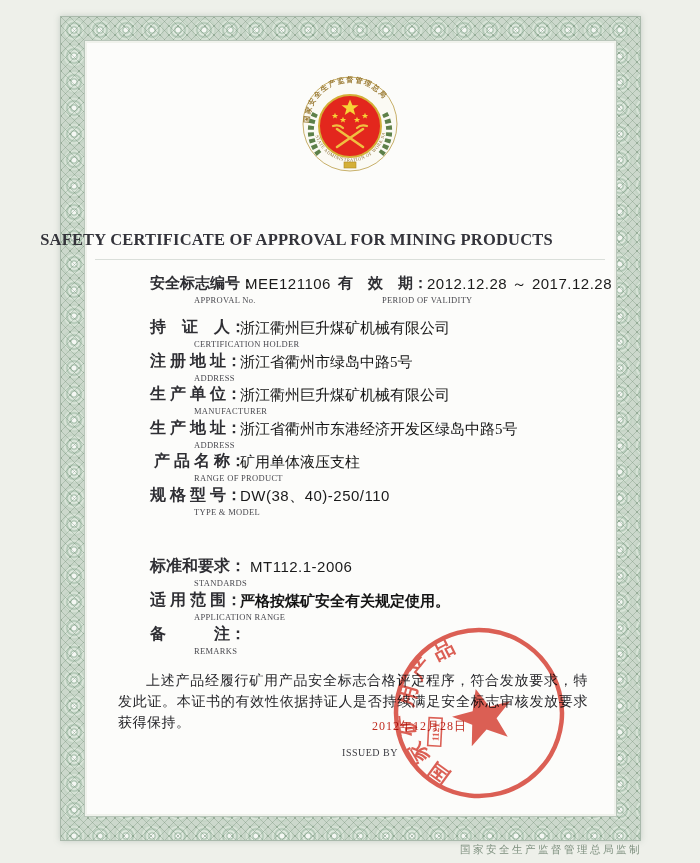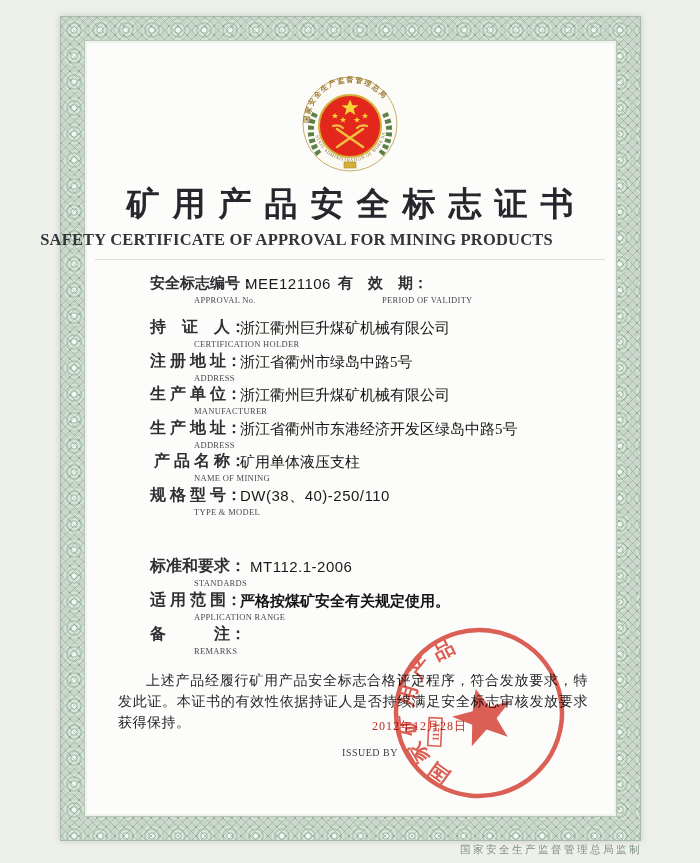--- a/index.html
+++ b/index.html
@@ -114,49 +114,49 @@
     </g>
 
     <g stroke="#f0c040" stroke-width="2.6" stroke-linecap="round">
       <line x1="40" y1="55" x2="66" y2="73"></line>
       <line x1="66" y1="55" x2="40" y2="73"></line>
       <path d="M 36,52 Q 42,50 46,54" fill="none" stroke-width="2.2"></path>
       <path d="M 70,52 Q 64,50 60,54" fill="none" stroke-width="2.2"></path>
     </g>
   </svg>
 
-  <div class="abs title-cn">矿用产品安全标志证书</div>
   <div class="abs title-en">SAFETY CERTIFICATE OF APPROVAL FOR MINING PRODUCTS</div>
   <div class="abs title-rule"></div>
 
   <div class="abs lbl" style="left:150px;top:274px">安全标志编号：</div>
   <div class="abs sub" style="left:150px;top:295px">APPROVAL No.</div>
   <div class="abs val-mono" style="left:245px;top:275px">MEE121106</div>
 
   <div class="abs lbl" style="left:338px;top:274px">有　效　期：</div>
   <div class="abs sub" style="left:338px;top:295px">PERIOD OF VALIDITY</div>
+  <div class="abs val-mono" style="left:427px;top:275px">2012.12.28 ～ 2017.12.28</div>
 
   <div class="abs lbl" style="left:150px;top:317px;font-size:16px">持　证　人：</div>
   <div class="abs sub" style="left:150px;top:339px">CERTIFICATION HOLDER</div>
   <div class="abs val" style="left:240px;top:319px">浙江衢州巨升煤矿机械有限公司</div>
 
   <div class="abs lbl" style="left:150px;top:351px;font-size:16px">注 册 地 址：</div>
   <div class="abs sub" style="left:150px;top:373px">ADDRESS</div>
   <div class="abs val" style="left:240px;top:353px">浙江省衢州市绿岛中路5号</div>
 
   <div class="abs lbl" style="left:150px;top:384px;font-size:16px">生 产 单 位：</div>
   <div class="abs sub" style="left:150px;top:406px">MANUFACTURER</div>
   <div class="abs val" style="left:240px;top:386px">浙江衢州巨升煤矿机械有限公司</div>
 
   <div class="abs lbl" style="left:150px;top:418px;font-size:16px">生 产 地 址：</div>
   <div class="abs sub" style="left:150px;top:440px">ADDRESS</div>
   <div class="abs val" style="left:240px;top:420px">浙江省衢州市东港经济开发区绿岛中路5号</div>
 
   <div class="abs lbl" style="left:154px;top:451px;font-size:16px">产 品 名 称：</div>
-  <div class="abs sub" style="left:150px;top:473px">NAME OF MINING</div>
+  <div class="abs sub" style="left:150px;top:473px">RANGE OF PRODUCT</div>
   <div class="abs val" style="left:240px;top:453px">矿用单体液压支柱</div>
 
   <div class="abs lbl" style="left:150px;top:485px;font-size:16px">规 格 型 号：</div>
   <div class="abs sub" style="left:150px;top:507px">TYPE &amp; MODEL</div>
   <div class="abs val-mono" style="left:240px;top:487px">DW(38、40)-250/110</div>
 
   <div class="abs lbl" style="left:150px;top:556px;font-size:16px">标准和要求：</div>
   <div class="abs sub" style="left:150px;top:578px">STANDARDS</div>
   <div class="abs val-mono" style="left:250px;top:558px">MT112.1-2006</div>
 

